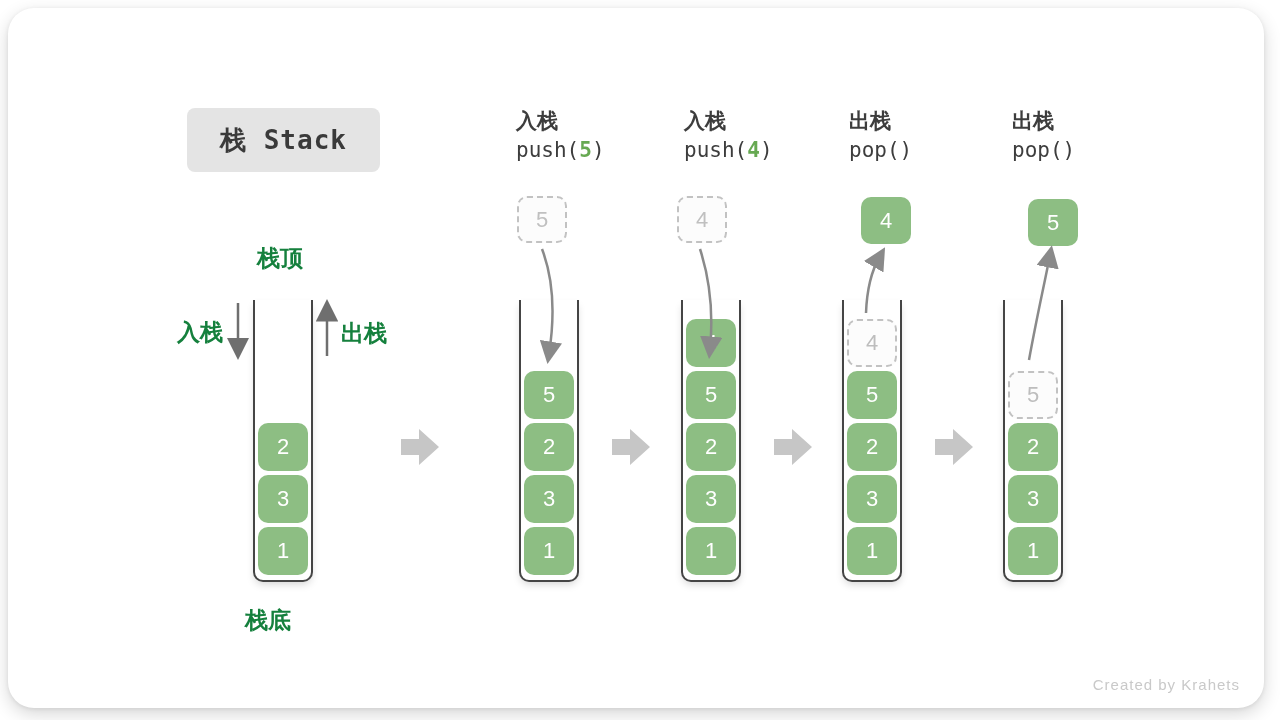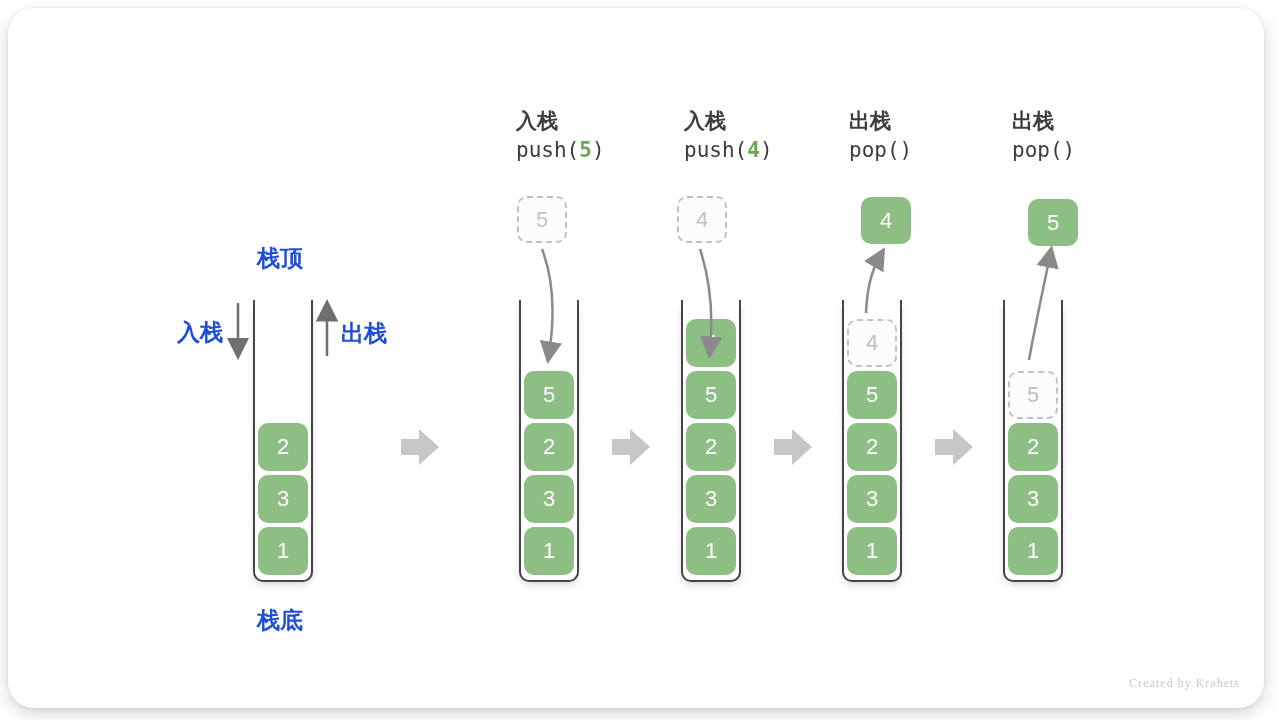--- a/index.html
+++ b/index.html
@@ -14,21 +14,21 @@
     box-shadow:0 6px 18px rgba(0,0,0,.16),0 1px 4px rgba(0,0,0,.08);
   }
   .title-box{
     position:absolute;left:187px;top:108px;width:193px;height:64px;
     background:#e4e4e4;border-radius:8px;
     display:flex;align-items:center;justify-content:center;
     font-family:"DejaVu Sans Mono","Liberation Mono",monospace;
     font-size:26px;font-weight:700;color:#3a3a3a;letter-spacing:1px;
   }
   .cn-label{
-    position:absolute;font-size:23px;font-weight:700;color:#1d4ed8;white-space:nowrap;
+    position:absolute;font-size:23px;font-weight:700;color:#15803d;white-space:nowrap;
   }
   .op-header{position:absolute;white-space:nowrap;}
   .op-name{font-size:21px;font-weight:600;color:#3d3d3d;}
   .op-code{
     margin-top:3px;font-family:"DejaVu Sans Mono","Liberation Mono",monospace;
     font-size:21px;color:#3d3d3d;
   }
   .op-arg{color:#67a952;font-weight:700;}
   .stack{
     position:absolute;top:300px;width:60px;height:282px;box-sizing:border-box;
@@ -48,33 +48,34 @@
   }
   .float-cell{
     position:absolute;width:50px;height:47px;border-radius:10px;box-sizing:border-box;
     display:flex;align-items:center;justify-content:center;font-size:22px;
   }
   .float-cell.solid{background:#8dbe83;color:#ffffff;}
   .float-cell.ghost{background:#fcfcfc;border:2px dashed #c2c2c2;color:#c0c0c0;}
   .arrow-layer{position:absolute;left:0;top:0;pointer-events:none;}
   .watermark{
     position:absolute;right:40px;top:676px;
-    font-family:Liberation Serif, serif;
-    font-size:12px;color:#c9c9c9;letter-spacing:1px;
+    font-family:Liberation Sans, sans-serif;
+    font-size:15px;color:#c9c9c9;letter-spacing:1px;
   }
 </style>
 </head>
 <body>
 
 <div class="stage">
   <div class="card"></div>
 
+  <div class="title-box">栈 Stack</div>
 
   <div class="cn-label" style="left:257px;top:243px;">栈顶</div>
-  <div class="cn-label" style="left:257px;top:605px;">栈底</div>
+  <div class="cn-label" style="left:245px;top:605px;">栈底</div>
   <div class="cn-label" style="left:177px;top:317px;">入栈</div>
   <div class="cn-label" style="left:341px;top:318px;">出栈</div>
 
   <div class="op-header" style="left:516px;top:107px;">
     <div class="op-name">入栈</div>
     <div class="op-code"><span>push(</span><span class="op-arg">5</span><span>)</span></div>
   </div>
   <div class="op-header" style="left:684px;top:107px;">
     <div class="op-name">入栈</div>
     <div class="op-code"><span>push(</span><span class="op-arg">4</span><span>)</span></div>

